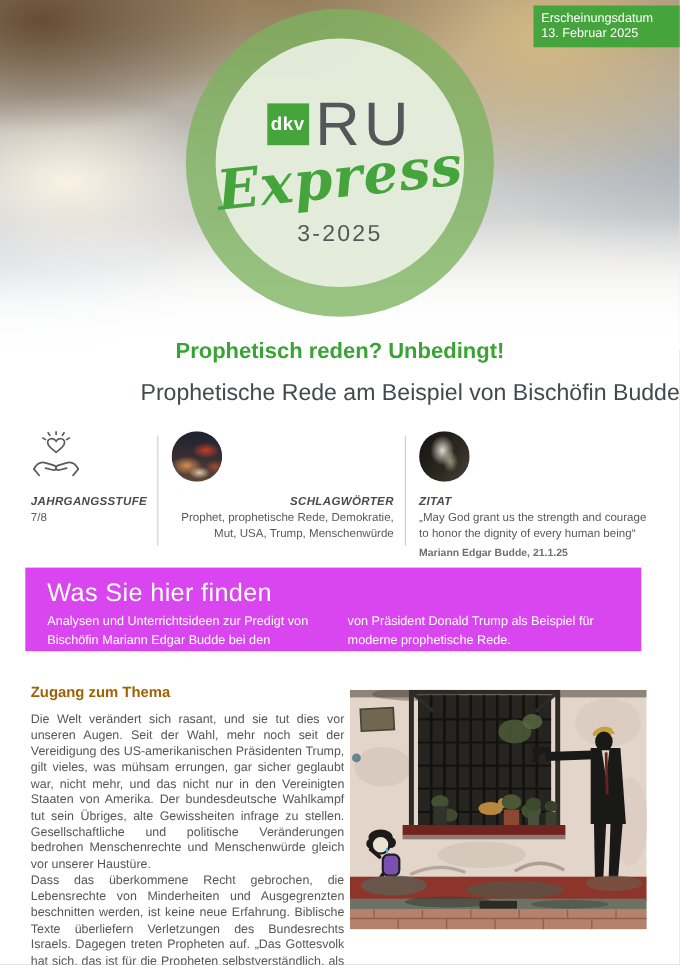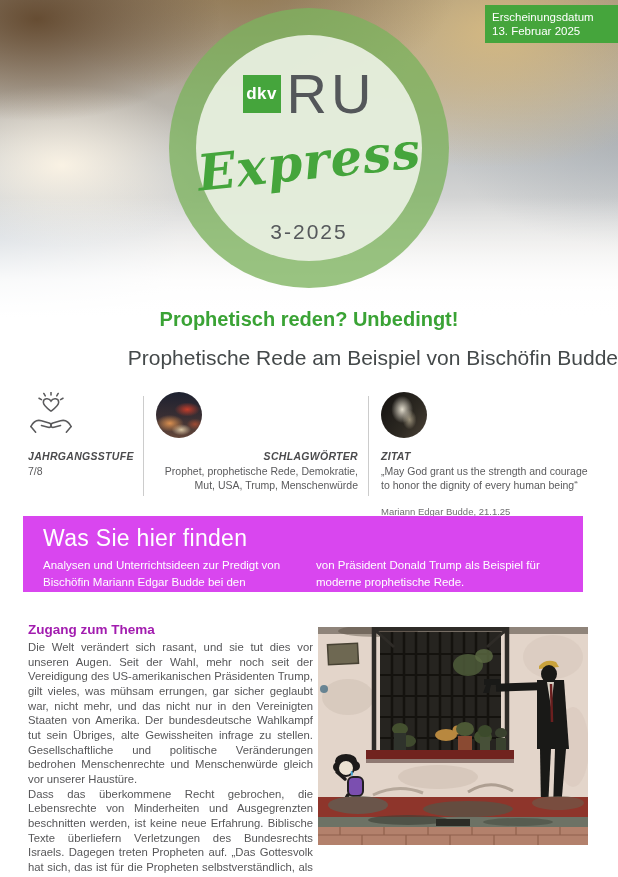--- a/index.html
+++ b/index.html
@@ -31,21 +31,21 @@
   }
 
   
   .ring {
     position:absolute; left:169px; top:8px; width:280px; height:280px;
     border-radius:50%; background:rgba(124,178,94,.78);
   }
   .ring-inner {
     position:absolute; left:27px; top:27px; width:226px; height:226px;
     border-radius:50%; background:rgba(233,240,226,.93);
-    display:flex; flex-direction:column; align-items:center; justify-content:center;gap:19px;
+    display:flex; flex-direction:column; align-items:center; justify-content:center;
   }
   .logo-row { display:flex; align-items:center; margin-top:14px; }
   .dkv-box {
     width:38px; height:38px; background:#45a53c; color:#fff;
     display:flex; align-items:center; justify-content:center;
     font-size:17px; font-weight:bold; letter-spacing:.5px; margin-right:6px;
   }
   .ru {
     font-size:56px; color:#54575a; letter-spacing:4px; font-weight:400; line-height:1;
   }
@@ -60,21 +60,21 @@
   .headline { position:absolute; left:0; top:308px; width:618px; text-align:center; }
   .headline .title { font-size:20px; font-weight:bold; color:#3aa335; }
   .headline .subtitle { font-size:21px; font-weight:400; color:#44494a; margin-top:15px;text-align:right; }
 
   
   .meta-row { position:absolute; left:0; top:392px; width:618px; height:110px; }
   .meta-col { position:absolute; top:0; }
   .meta-col .icon-area { height:54px; display:flex; align-items:flex-start; }
   .meta-label { font-size:10.5px; font-weight:bold; color:#4b4b4d; letter-spacing:.3px; margin-top:4px;font-style:italic; }
   .meta-value { font-size:10.5px; color:#5a5a5c; line-height:1.35; margin-top:2px; }
-  .meta-attr  { font-size:9.5px;  color:#6e6e70; margin-top:14px; }
+  .meta-attr  { font-size:9.5px;  color:#6e6e70; margin-top:5px;font-weight:bold; }
   .col-grade    { left:28px;  width:105px; }
   .col-keywords { left:156px; width:202px;text-align:right; }
   .col-quote    { left:381px; width:212px; }
   .vdivider { position:absolute; top:4px; width:1px; height:100px; background:#cccccc; }
   .vd1 { left:143px; } .vd2 { left:368px; }
   .circle-img { width:46px; height:46px; border-radius:50%; }
   .cityscape {
     background:
       radial-gradient(ellipse 18px 10px at 68% 38%, rgba(205,62,42,.95), rgba(205,62,42,0) 70%),
       radial-gradient(ellipse 20px 12px at 30% 68%, rgba(232,152,82,.9), rgba(232,152,82,0) 70%),
@@ -93,21 +93,21 @@
   .finder {
     position:absolute; left:23px; top:516px; width:560px; height:76px;
     background:#d946ef; color:#fff; padding:9px 20px 10px 20px;
   }
   .finder .ftitle { font-size:23px; font-weight:400; letter-spacing:.3px; }
   .finder .fcols { display:flex; gap:26px; margin-top:5px; }
   .finder .fcol { flex:1; font-size:11.5px; line-height:1.45; }
 
   
   .article { position:absolute; left:28px; top:622px; width:285px; }
-  .article .aheading { font-size:13.5px; font-weight:bold; color:#a21caf; margin-bottom:3px; }
+  .article .aheading { font-size:13.5px; font-weight:bold; color:#a16207; margin-bottom:10px; }
   .article p { font-size:11.3px; color:#565658; line-height:1.3; text-align:justify; }
 
   
   .photo { position:absolute; left:318px; top:627px; width:270px; height:218px; overflow:hidden; }
   .photo svg { display:block; }
 </style>
 </head>
 <body>
 
 <div class="page">

